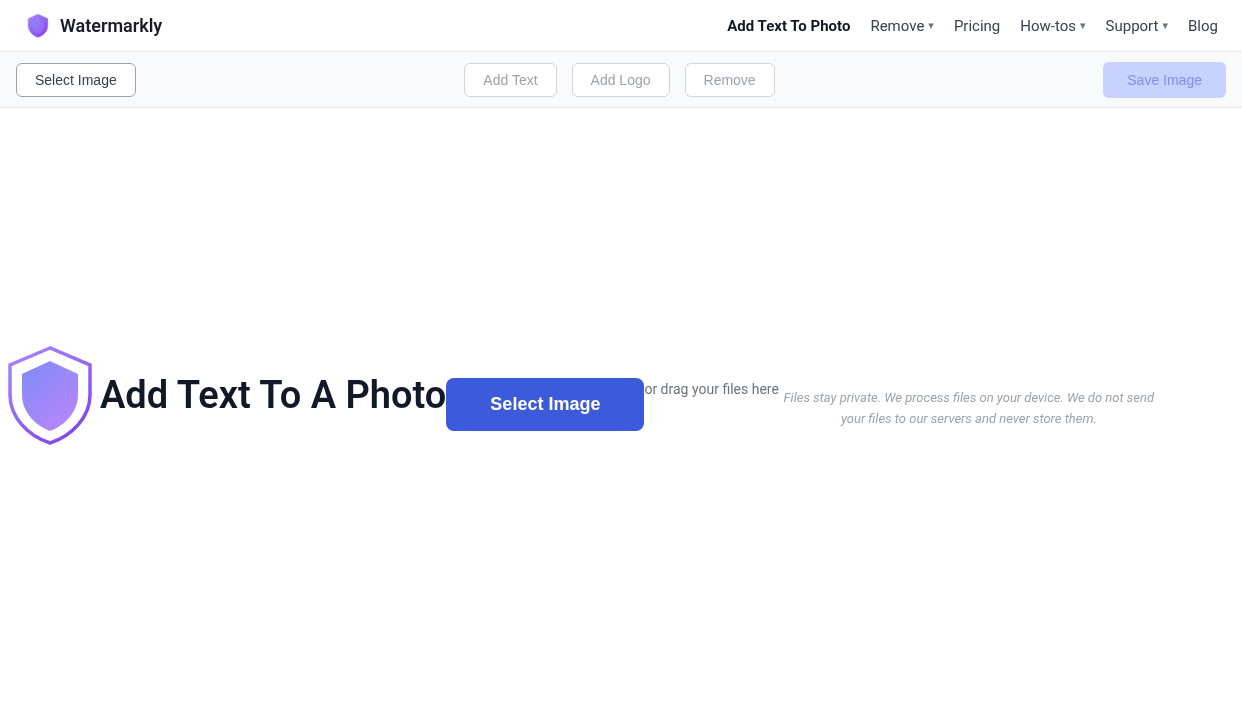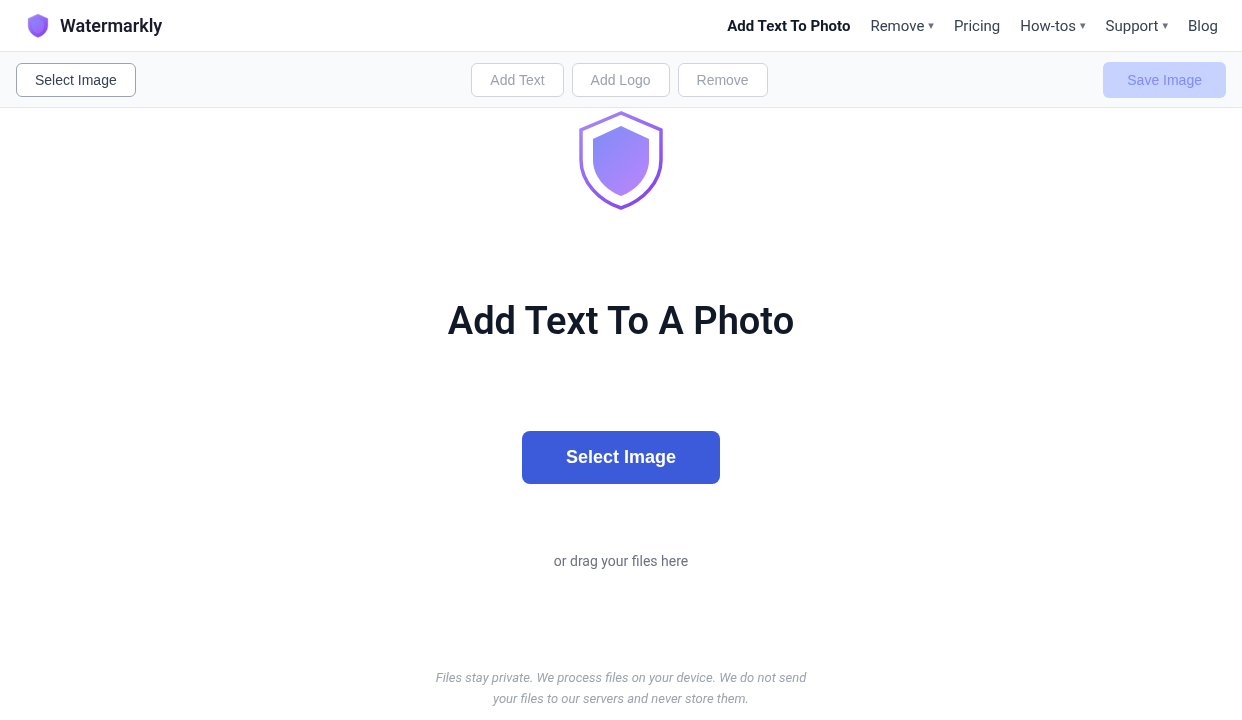--- a/index.html
+++ b/index.html
@@ -82,21 +82,21 @@
     }
 
     .toolbar-left {
       display: flex;
       align-items: center;
     }
 
     .toolbar-center {
       display: flex;
       align-items: flex-end;
-      gap: 8px;
+      gap: 15px;
     }
 
     .toolbar-right {
       display: flex;
       align-items: center;
     }
 
     .btn-select-image {
       border: 1.5px solid #9ca3af;
       background: #fff;
@@ -126,23 +126,23 @@
       padding: 10px 24px;
       font-size: 14px;
       border-radius: 6px;
       cursor: pointer;
       font-weight: 500;
     }
 
     
     .main-content {
       display: flex;
-      flex-direction: column;
-      align-items: center;
-      justify-content: space-between;
+      flex-direction: row;
+      align-items: center;
+      justify-content: flex-start;
       height: calc(720px - 62px - 56px);
       background: #fff;
       gap: 0;
     }
 
     .center-icon {
       margin-bottom: 18px;
     }
 
     .main-title {

